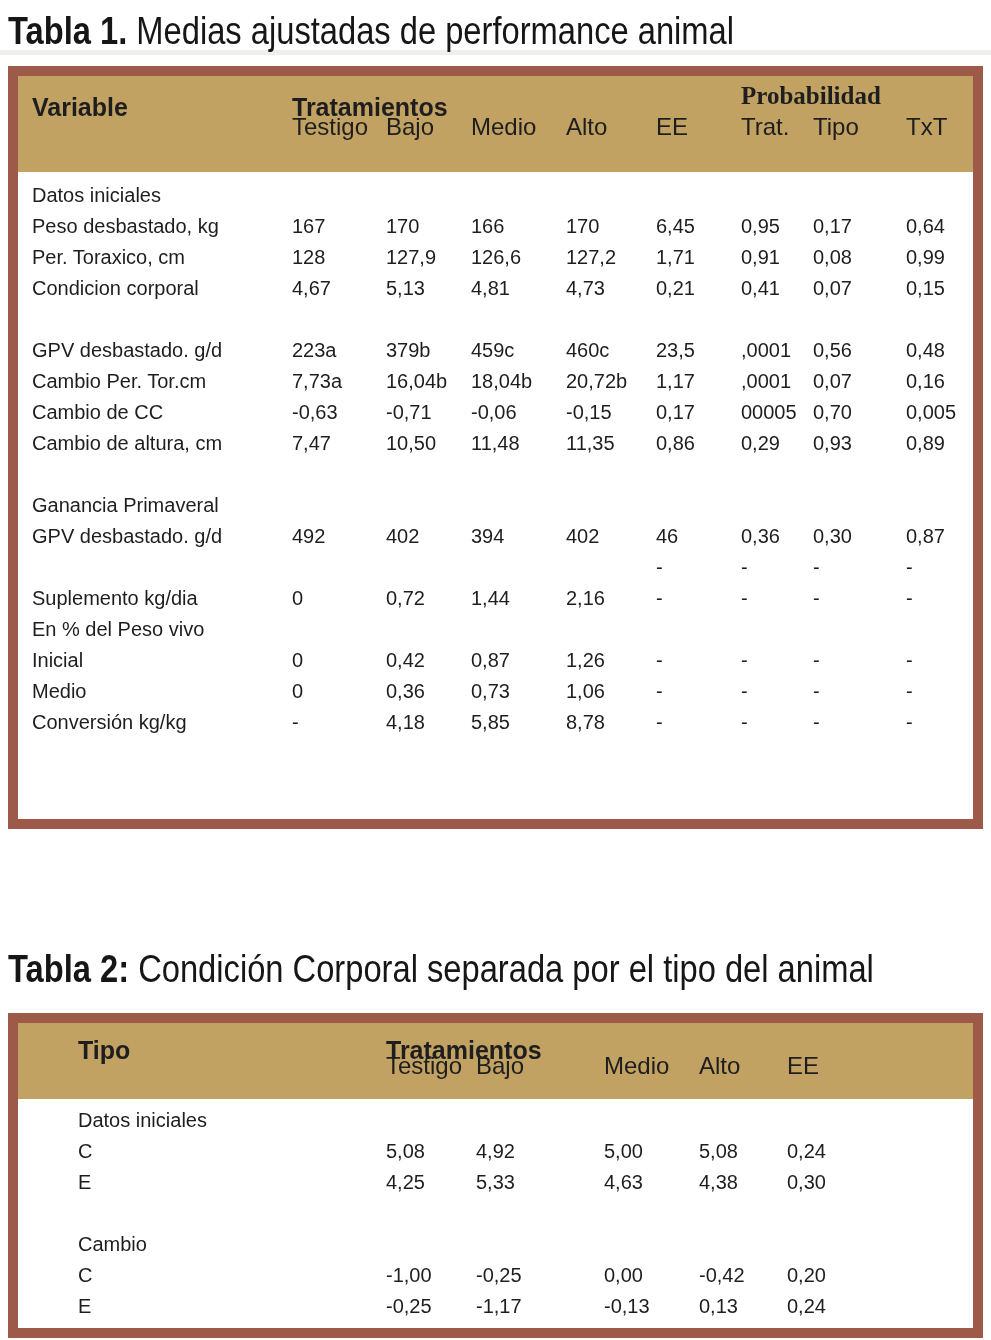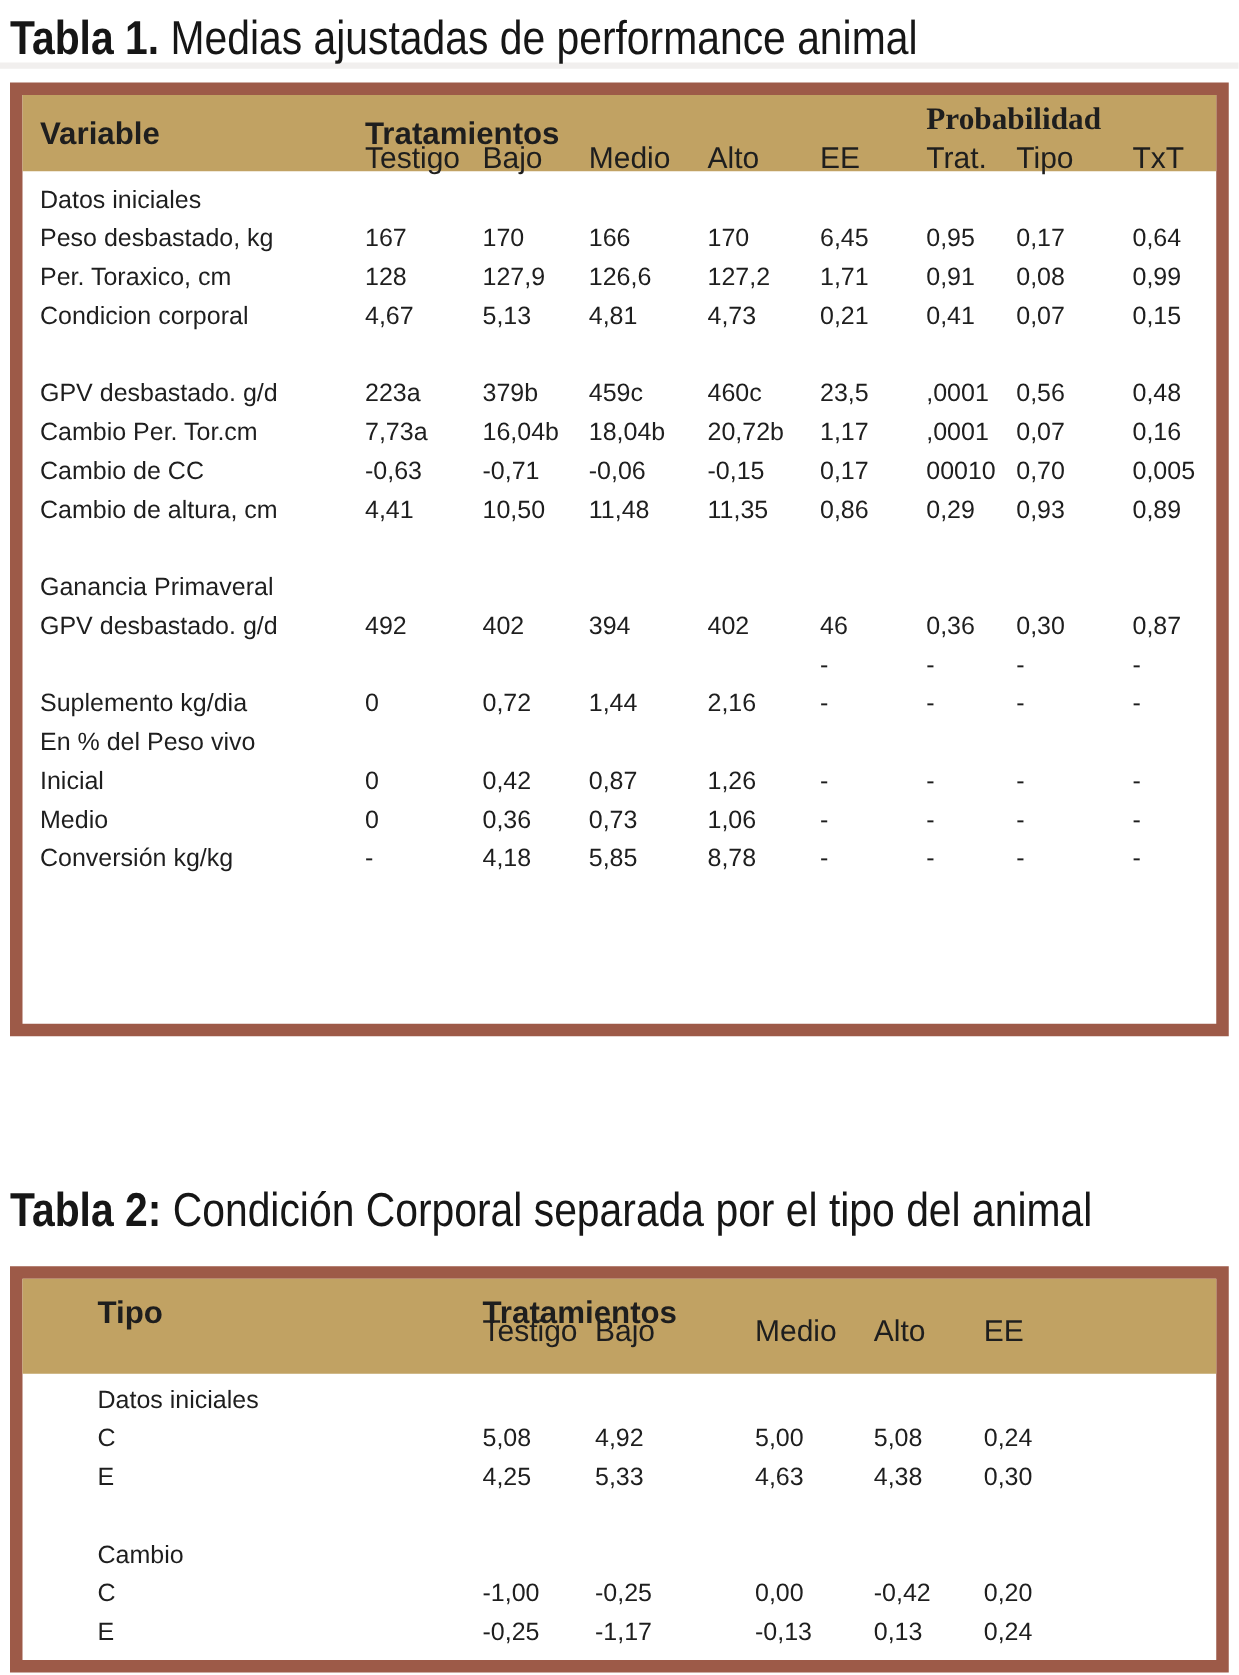--- a/index.html
+++ b/index.html
@@ -20,21 +20,21 @@
   .title2 { margin-top:118px; }
 
   .tbox {
     margin-left:8px; width:975px;
     border:10px solid #9d5a48; background:#ffffff;
   }
   .tbox1 { margin-top:13px; height:763px; }
   .tbox2 { margin-top:22px; height:325px; }
 
   .band { background:#c1a263; }
-  .band1 { height:61px; display:grid; grid-template-columns:274px 94px 85px 95px 90px 85px 72px 93px 1fr; grid-template-rows:48px 36px; }
+  .band1 { height:96px; display:grid; grid-template-columns:274px 94px 85px 95px 90px 85px 72px 93px 1fr; grid-template-rows:48px 36px; }
   .band2 { height:76px; display:grid; grid-template-columns:368px 90px 128px 95px 88px 1fr; grid-template-rows:44px 32px; }
 
   .hcell { font-size:25px; font-weight:bold; align-self:end; padding-bottom:2px; white-space:nowrap; }
   .sub   { font-size:24px; font-weight:normal; align-self:end; padding-bottom:19px; white-space:nowrap; }
   .c1 { grid-column:1; padding-left:14px; }
   .band2 .c1 { padding-left:60px; }
   .trat1 { grid-column:2 / span 4; grid-row:1; }
   .prob1 { grid-column:7 / span 3; grid-row:1; transform:translateY(-12px);font-family:Liberation Serif, serif; }
   .trat2 { grid-column:2 / span 4; grid-row:1; }
   .r2 { grid-row:2; }
@@ -133,27 +133,27 @@
         <div class="cell">0,07</div>
         <div class="cell">0,16</div>
       </div>
       <div class="trow t1row">
         <div class="cell label">Cambio de CC</div>
         <div class="cell">-0,63</div>
         <div class="cell">-0,71</div>
         <div class="cell">-0,06</div>
         <div class="cell">-0,15</div>
         <div class="cell">0,17</div>
-        <div class="cell">00010</div>
+        <div class="cell">00005</div>
         <div class="cell">0,70</div>
         <div class="cell">0,005</div>
       </div>
       <div class="trow t1row">
         <div class="cell label">Cambio de altura, cm</div>
-        <div class="cell">4,41</div>
+        <div class="cell">7,47</div>
         <div class="cell">10,50</div>
         <div class="cell">11,48</div>
         <div class="cell">11,35</div>
         <div class="cell">0,86</div>
         <div class="cell">0,29</div>
         <div class="cell">0,93</div>
         <div class="cell">0,89</div>
       </div>
       <div class="trow t1row">
         <div class="cell label"></div>

